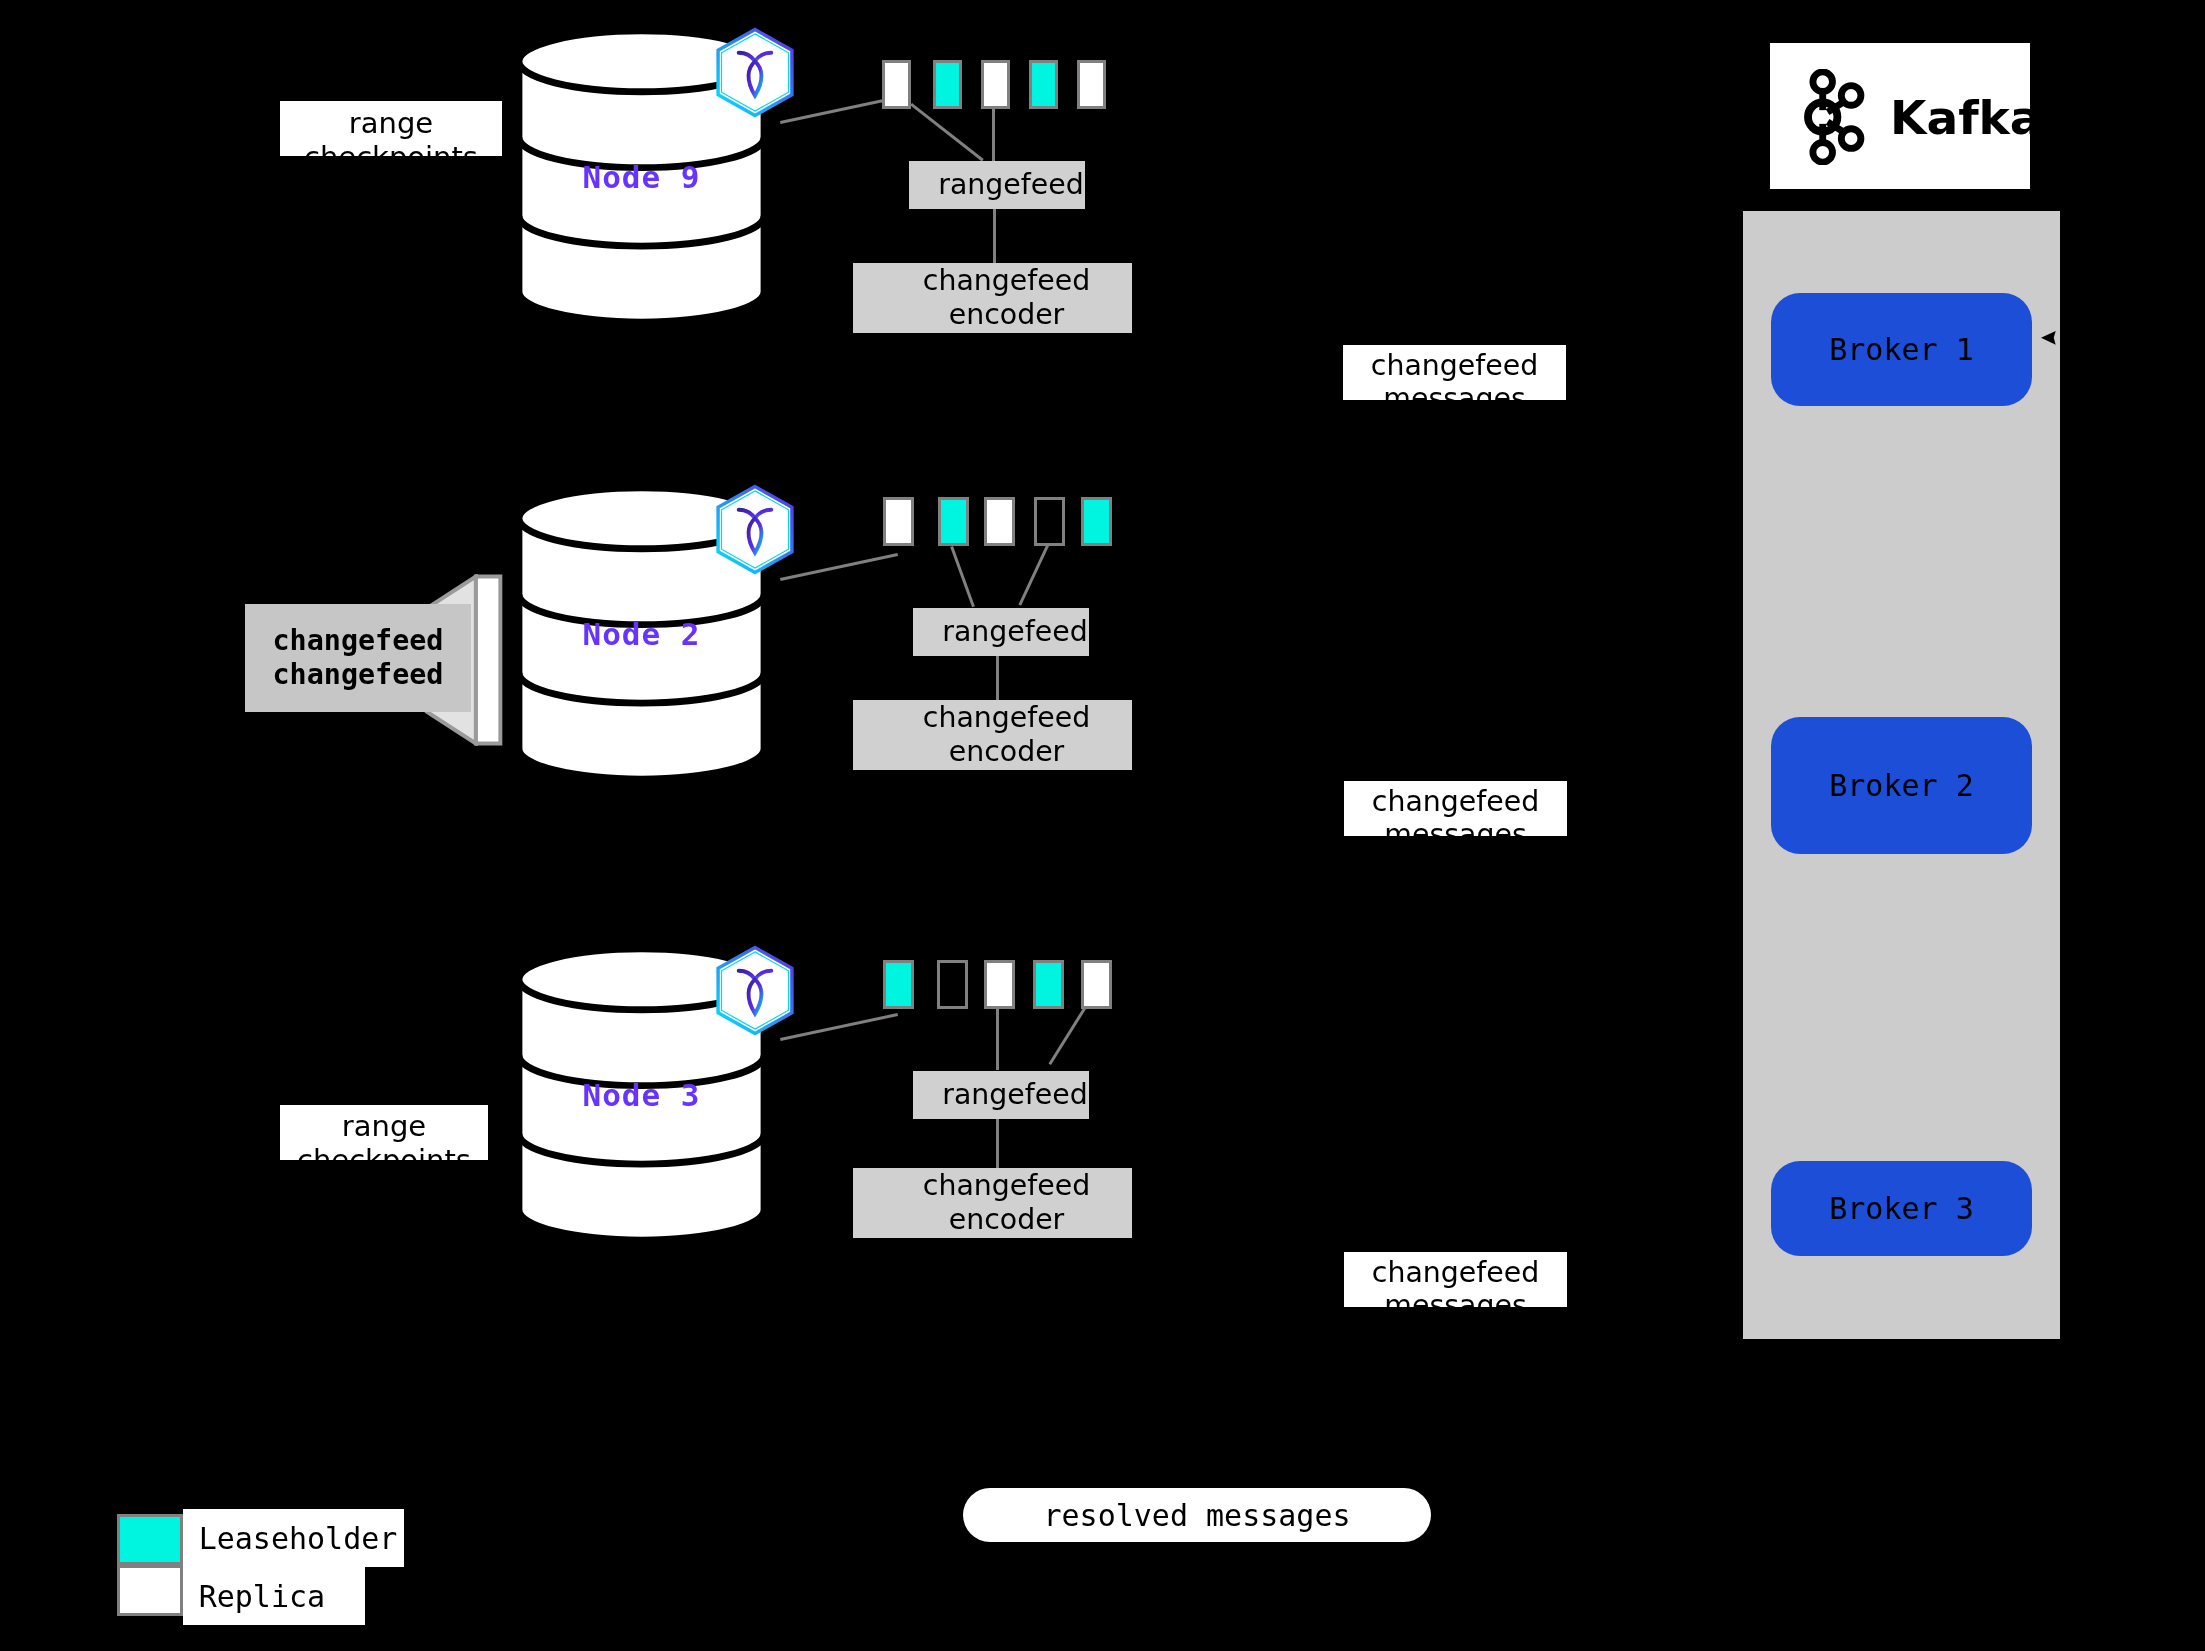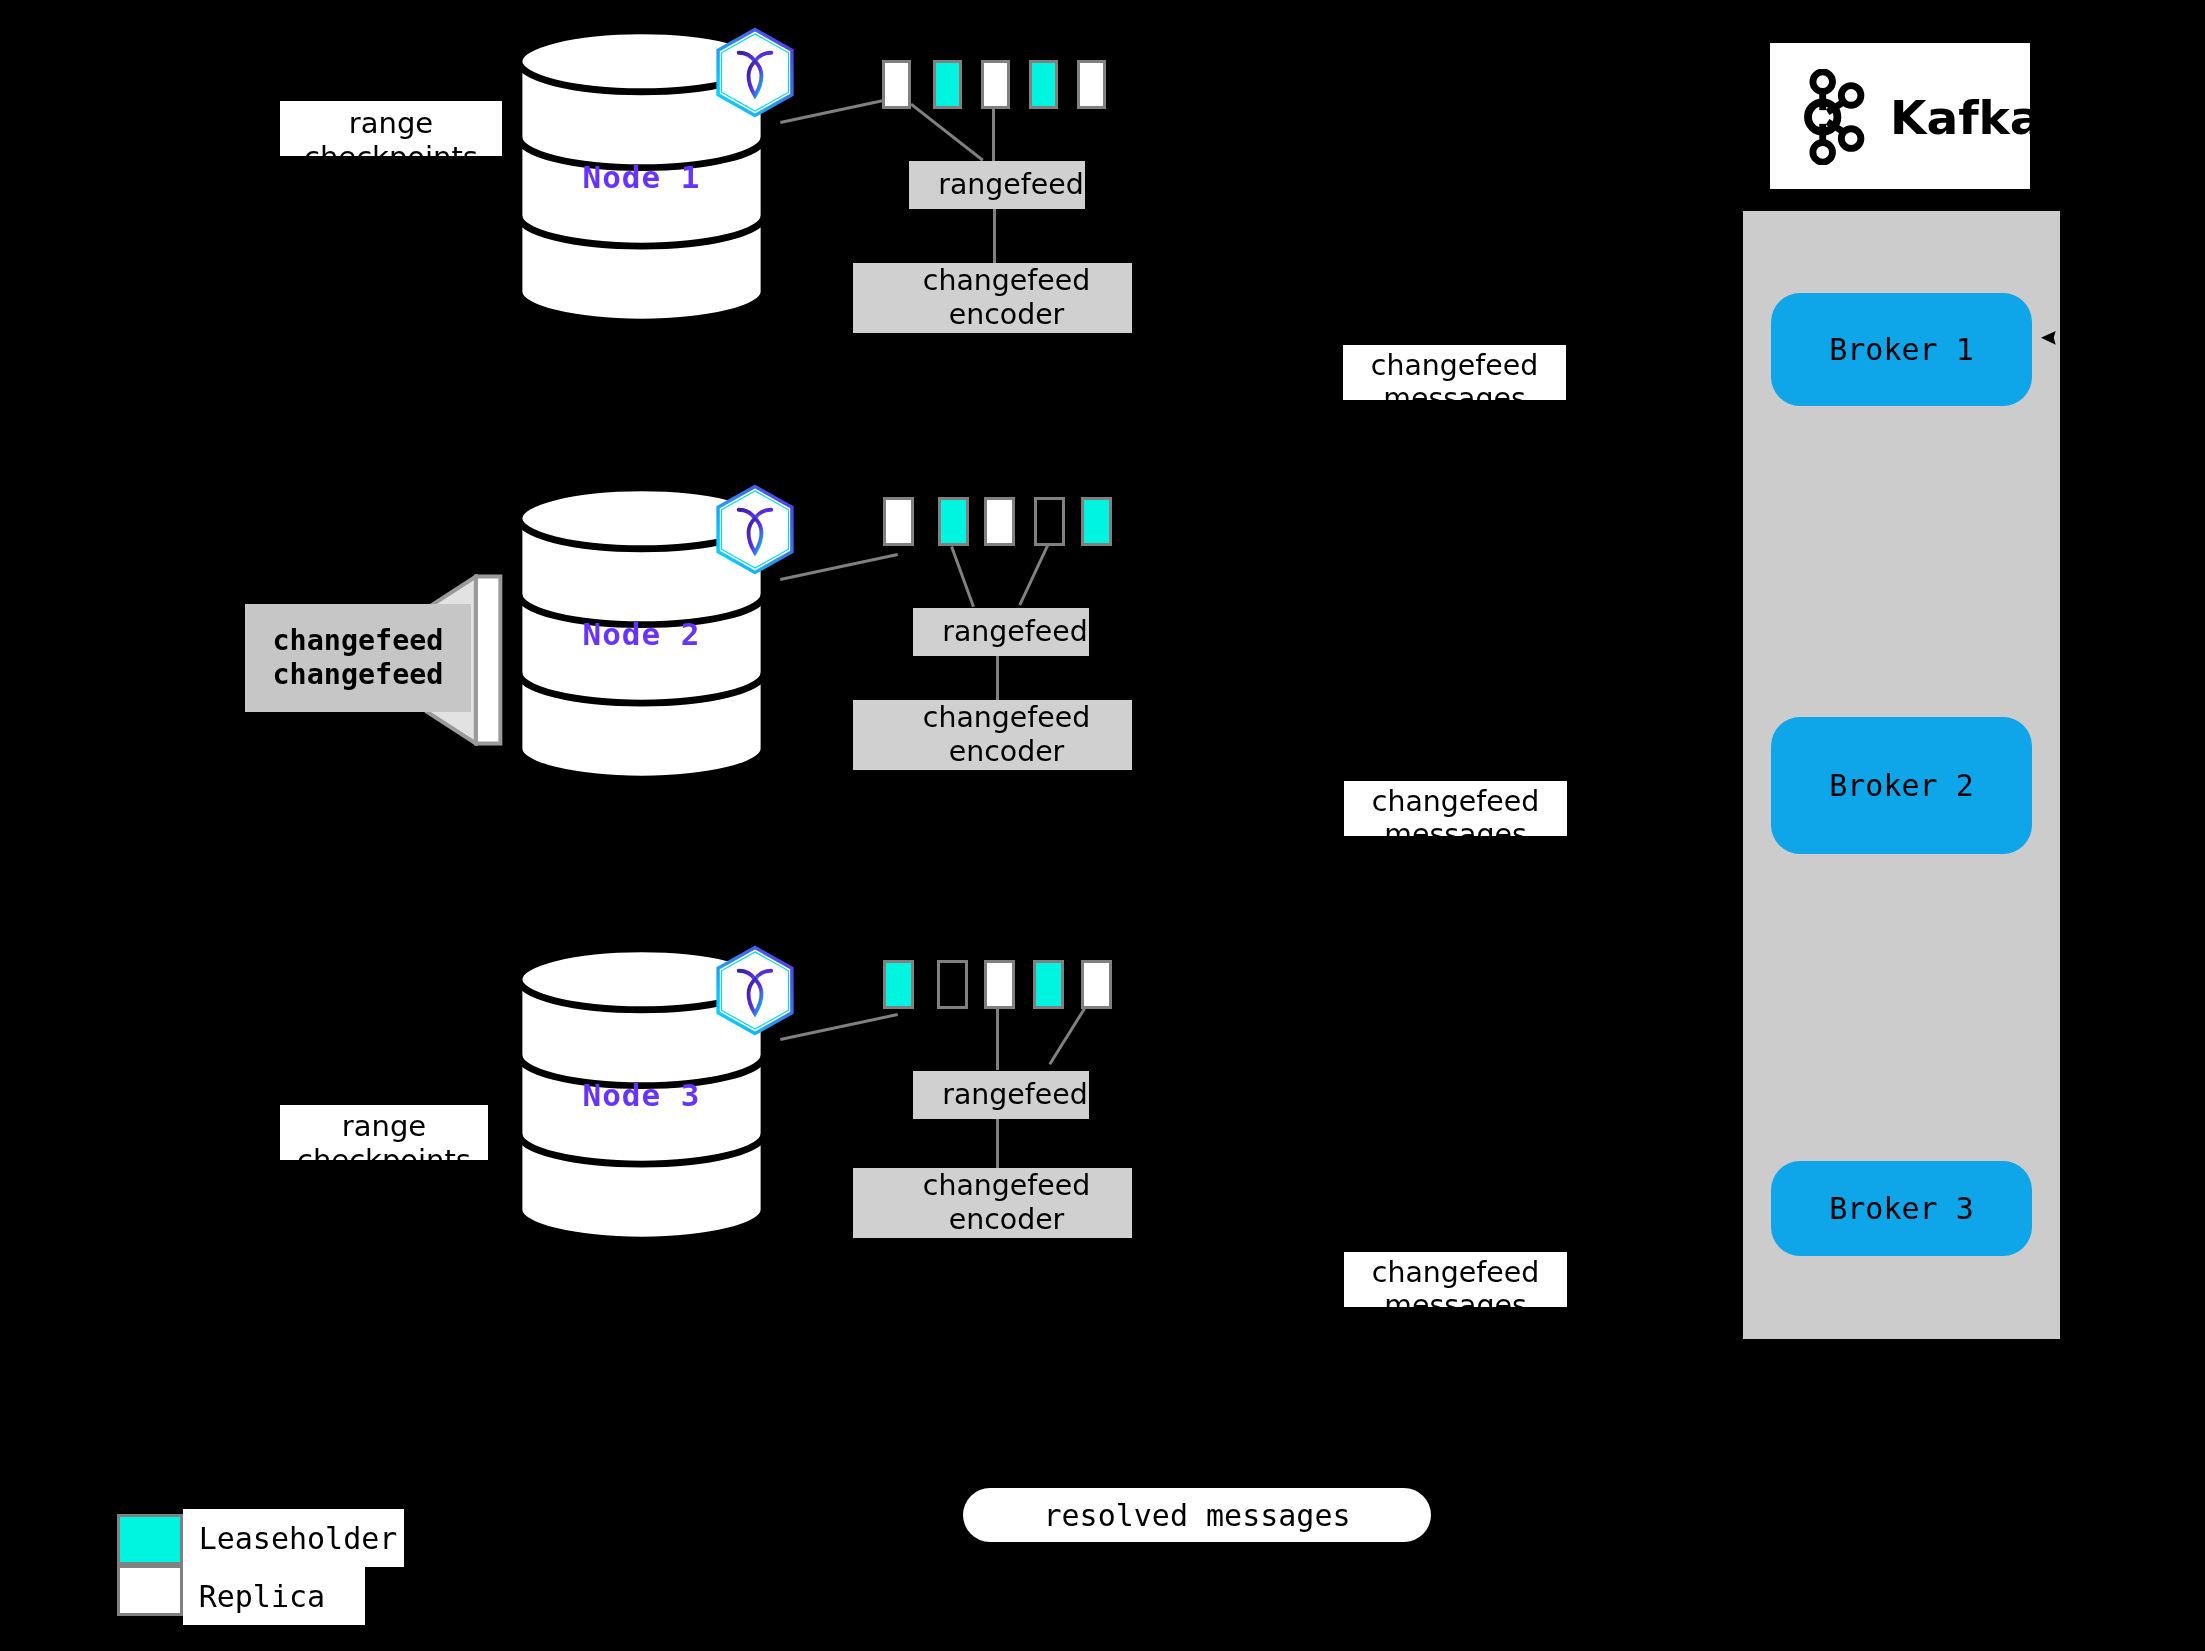--- a/index.html
+++ b/index.html
@@ -85,21 +85,21 @@
     align-items: center;
     justify-content: center;
   }
   .kafka-word {
     font-family: "DejaVu Sans", sans-serif;
     font-weight: bold;
     color: #000000;
   }
   .broker {
     position: absolute;
-    background: #0ea5e9;
+    background: #1d4ed8;
     border-radius: 29px;
     display: flex;
     align-items: center;
     justify-content: center;
     color: #000000;
     font-family: "DejaVu Sans Mono", monospace;
   }
 
   
   .pill {
@@ -158,21 +158,21 @@
 
   <div class="conn" style="left:780px; top:121px; width:120px; height:3.4px; transform:rotate(-12deg);"></div>
 
   <div class="cylinder" style="left:514px; top:27px; width:255px; height:299px;">
     <svg width="255" height="299" viewBox="0 0 520 610">
       <path d="M10,70 L10,540 A250,62 0 0 0 510,540 L510,70 Z" fill="#ffffff" stroke="#000000" stroke-width="14"></path>
       <ellipse cx="260" cy="70" rx="250" ry="62" fill="#ffffff" stroke="#000000" stroke-width="14"></ellipse>
       <path d="M10,225 A250,62 0 0 0 510,225" fill="none" stroke="#000000" stroke-width="14"></path>
       <path d="M10,385 A250,62 0 0 0 510,385" fill="none" stroke="#000000" stroke-width="14"></path>
     </svg>
-    <div class="cyl-label" style="top:132px; font-size:31px;">Node 1</div>
+    <div class="cyl-label" style="top:132px; font-size:31px;">Node 9</div>
   </div>
 
   <div class="abs" style="left:712px; top:27px; width:86px; height:91px;">
     <svg width="86" height="91" viewBox="0 0 100 106">
       <defs>
         <linearGradient id="hexgrad1" x1="0" y1="1" x2="1" y2="0">
           <stop offset="0%" stop-color="#00e5ff"></stop>
           <stop offset="100%" stop-color="#5b2ee5"></stop>
         </linearGradient>
         <linearGradient id="bug1" x1="0" y1="0" x2="1" y2="1">

